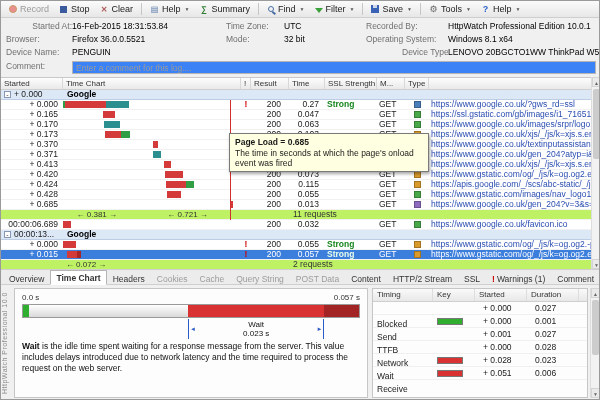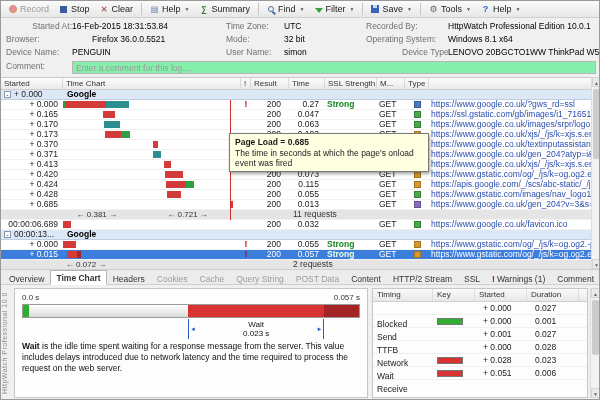--- a/index.html
+++ b/index.html
@@ -30,33 +30,33 @@
   .ic-help{color:#2a62c9;font-weight:bold;font-size:9px}
 
   
   .info{position:absolute;left:0;top:18px;width:100%;height:41px;font-size:8.5px}
   .info-col{position:absolute;top:0}
   .info-row{display:flex;height:13px;align-items:center}
   .ilabel{color:#707070;overflow:hidden;white-space:nowrap}
   .ival{color:#000;white-space:nowrap;overflow:hidden}
   .comment-row{position:absolute;left:5px;top:60px;width:590px;height:14px;display:flex;font-size:8.5px}
   .comment-row label{width:66px;color:#707070}
-  .comment-input{flex:1;height:13px;border:1px solid #b5b5b5;background:#86efac;font-size:8.5px;
+  .comment-input{flex:1;height:13px;border:1px solid #b5b5b5;background:#3b82f6;font-size:8.5px;
                  padding:0 3px;color:#333;font-family:"Liberation Sans",sans-serif}
   .comment-input::placeholder{color:#9a9a9a}
 
   
   .grid{position:absolute;left:0;top:76px;width:600px;height:192px;background:#fff;border-top:1px solid #c8c8c8}
   .grid-header{display:flex;height:12px;background:linear-gradient(#fdfdfd,#e9e9e9);
                border-bottom:1px solid #cfcfcf;font-size:8px;color:#333}
   .gh-cell{border-right:1px solid #d8d8d8;padding:0 3px;line-height:11px;overflow:hidden;white-space:nowrap}
   .grid-body{position:relative;height:180px;overflow:hidden;font-size:8.5px}
   .grid-row{display:flex;height:10px;line-height:9px;border-bottom:1px solid #f1f1f1;white-space:nowrap;align-items:center}
   .grid-row.group{background:#dce8f6;border-bottom:1px solid #bccde4}
-  .grid-row.summary{background:#e5e5e5;color:#444}
+  .grid-row.summary{background:#bef264;color:#444}
   .grid-row.selected{background:#3c7edc;color:#fff}
   .gc{overflow:hidden;padding:0 2px;height:10px;line-height:9px}
   .gc-started{width:62px;text-align:right;padding-right:5px;color:#222}
   .gc-started.grp{display:flex;align-items:center;text-align:left;padding-left:3px}
   .collapse{display:inline-block;width:7px;height:7px;border:1px solid #8696b3;background:#fff;color:#333;
             line-height:5px;font-size:7px;text-align:center;margin-right:3px}
   .gc-chart{width:178px;position:relative}
   .grp-title{font-weight:bold;color:#000;padding-left:2px}
   .gc-rest{flex:1}
   .gc-warn{width:10px;color:#cc0000;font-weight:bold;text-align:center}
@@ -187,40 +187,36 @@
       </div>
     </div>
 
   <div class="info">
       <div class="info-col" style="left: 5px;">
         <div class="info-row">
           <span class="ilabel" style="width: 66px; text-align: right;">Started At:</span>
           <span class="ival">16-Feb-2015 18:31:53.84</span>
         </div>
         <div class="info-row">
-          <span class="ilabel" style="width: 86px;">Browser:</span>
+          <span class="ilabel" style="width: 66px;">Browser:</span>
           <span class="ival">Firefox 36.0.0.5521</span>
         </div>
         <div class="info-row">
           <span class="ilabel" style="width: 66px;">Device Name:</span>
           <span class="ival">PENGUIN</span>
         </div>
       </div>
       <div class="info-col" style="left: 225px;">
         <div class="info-row">
           <span class="ilabel" style="width: 58px;">Time Zone:</span>
           <span class="ival">UTC</span>
         </div>
         <div class="info-row">
           <span class="ilabel" style="width: 58px;">Mode:</span>
           <span class="ival">32 bit</span>
-        </div>
-        <div class="info-row">
-          <span class="ilabel" style="width: 58px;">User Name:</span>
-          <span class="ival">simon</span>
         </div>
       </div>
       <div class="info-col" style="left: 365px;">
         <div class="info-row">
           <span class="ilabel" style="width: 82px;">Recorded By:</span>
           <span class="ival">HttpWatch Professional Edition 10.0.1</span>
         </div>
         <div class="info-row">
           <span class="ilabel" style="width: 82px;">Operating System:</span>
           <span class="ival">Windows 8.1 x64</span>

